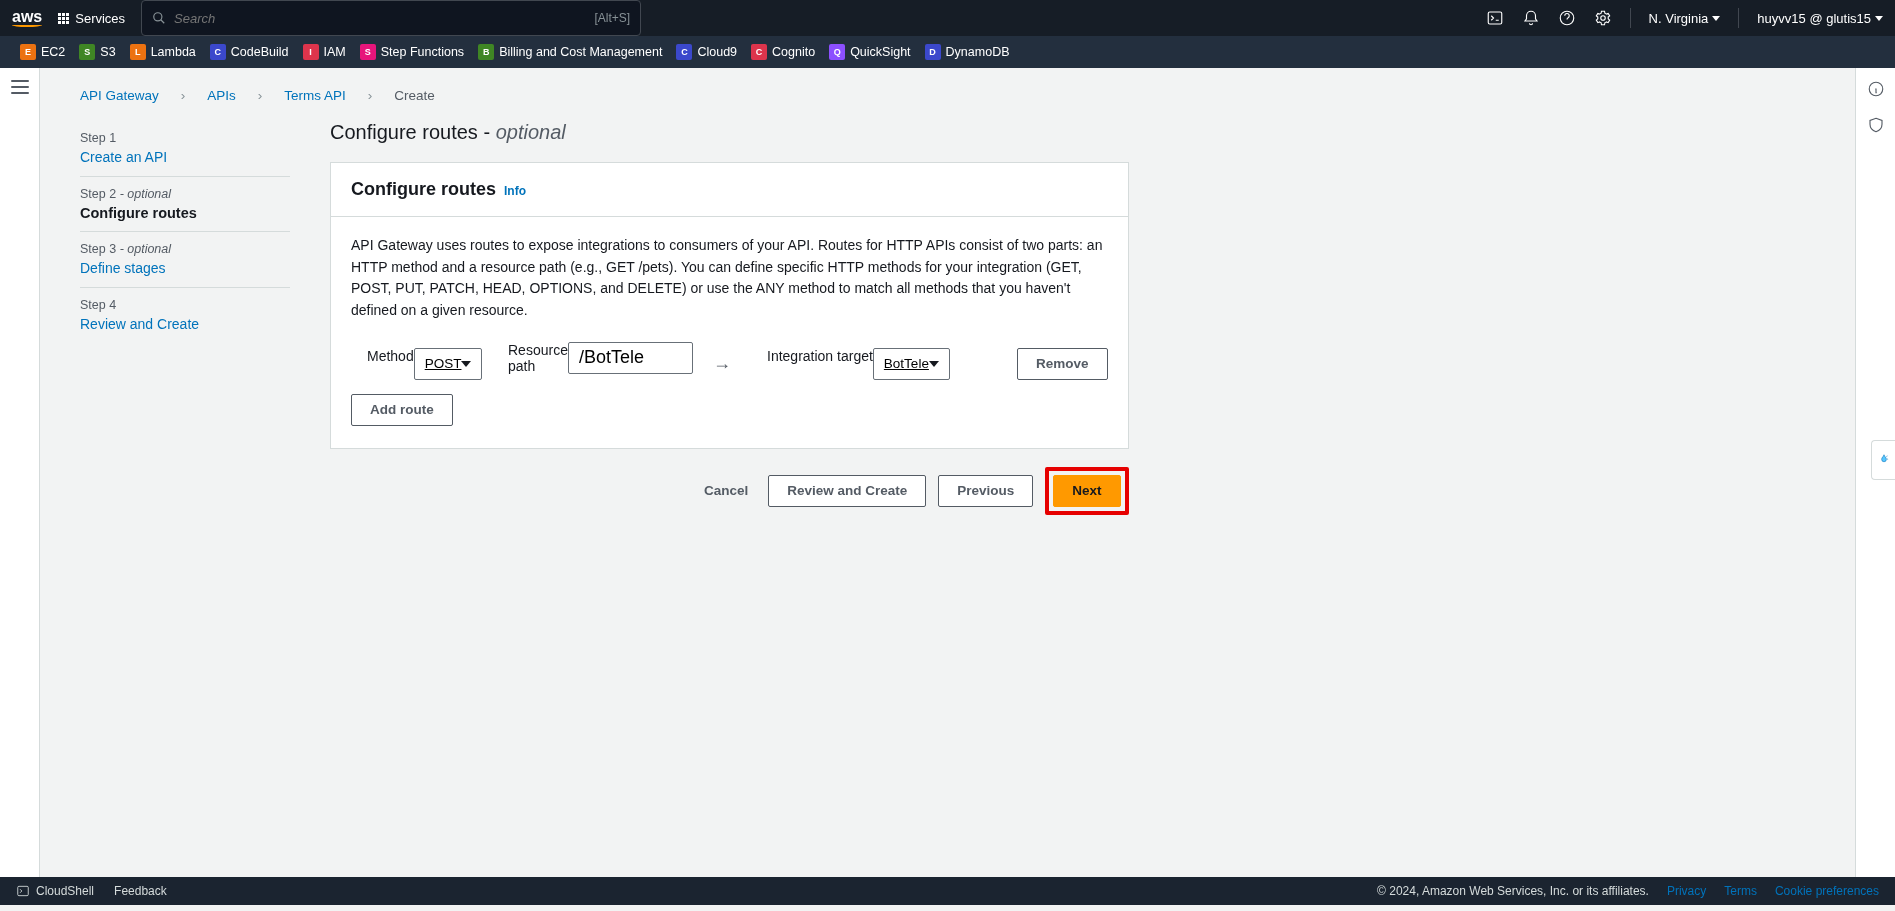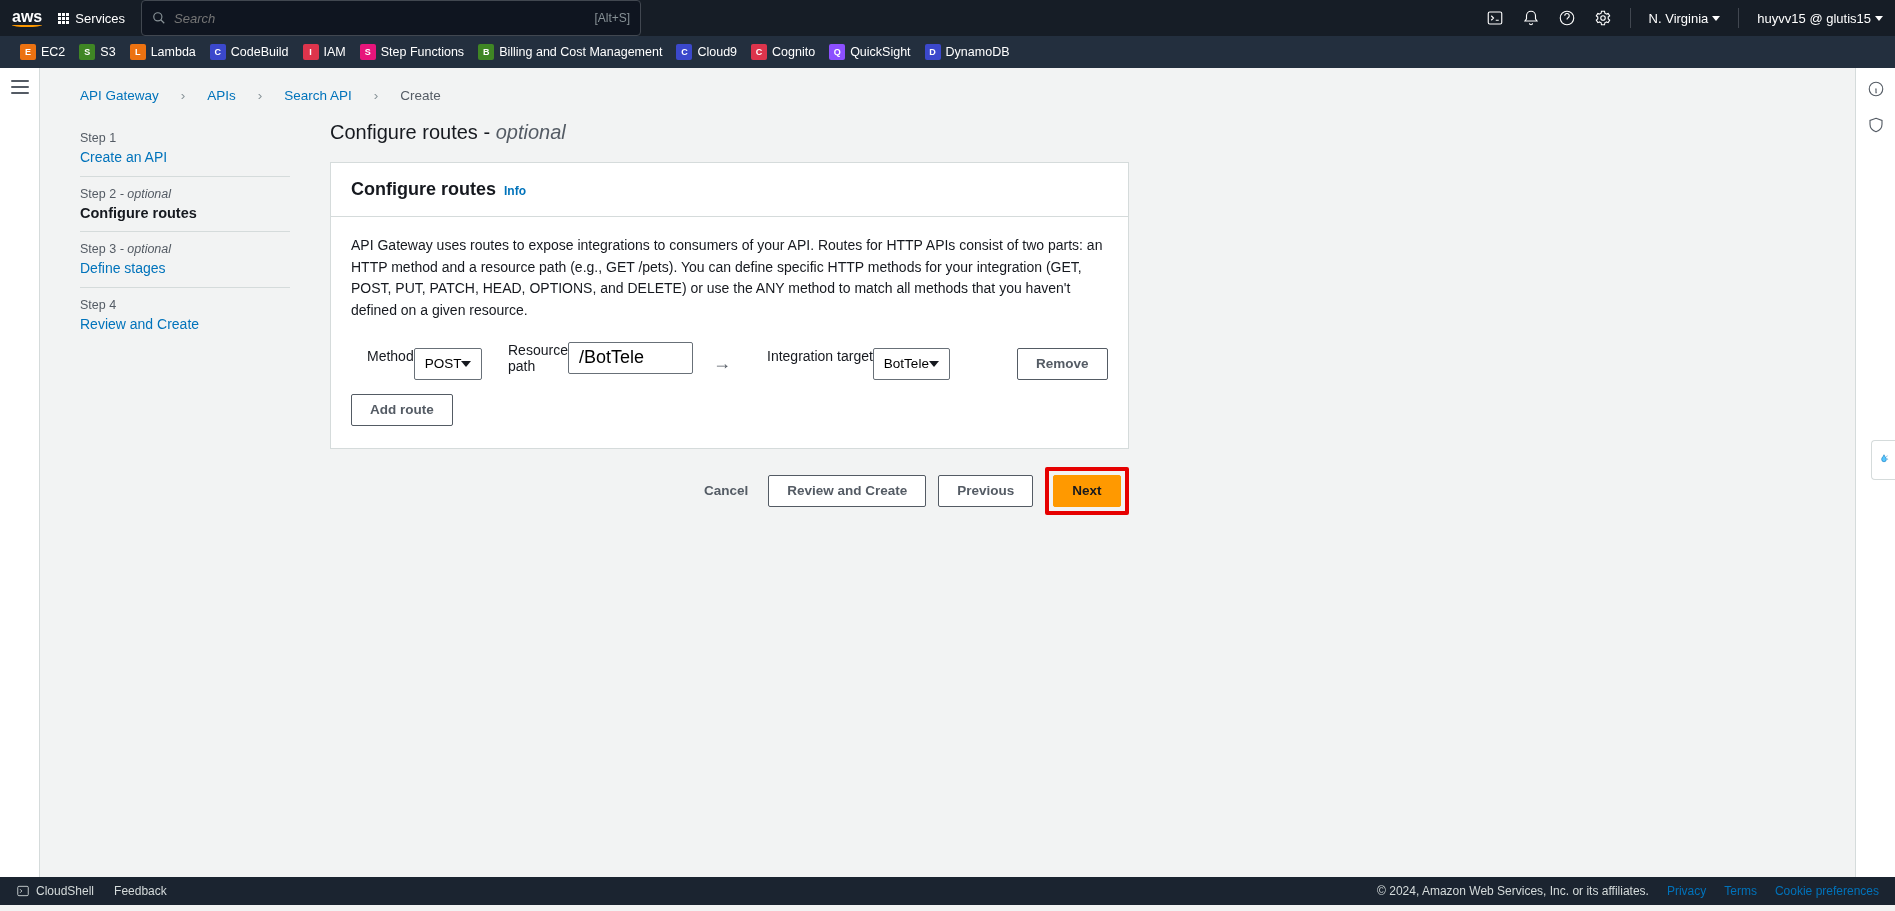--- a/index.html
+++ b/index.html
@@ -60,21 +60,21 @@
   .panel-header{padding:16px 20px;border-bottom:1px solid #d5dbdb;display:flex;align-items:baseline;gap:8px;}
   .panel-header h2{font-size:18px;font-weight:700;color:#16191f;}
   .info-link{color:#0073bb;font-size:12px;font-weight:700;text-decoration:none;}
   .panel-body{padding:18px 20px 22px;}
   .desc{font-size:14px;color:#16191f;line-height:1.55;margin-bottom:20px;}
 
   .route-row{display:flex;align-items:flex-end;gap:20px;}
   .fld{display:flex;flex-direction:row;margin-left:16px;}
   .fld label{font-size:14px;color:#16191f;margin-bottom:6px;}
   .select, .text-input{height:32px;border:1px solid #687078;border-radius:2px;background:#fff;font-size:13.5px;padding:0 10px;display:flex;align-items:center;justify-content:space-between;}
-  .select{cursor:pointer;}
+  .select{cursor:pointer;text-decoration:underline;}
   .dd-caret{width:0;height:0;border-left:5px solid transparent;border-right:5px solid transparent;border-top:6px solid #16191f;}
   .text-input input{border:none;outline:none;width:100%;font-size:18px;}
   .arrow-sep{font-size:18px;color:#545b64;padding-bottom:6px;}
   .btn{height:32px;border:1px solid #545b64;background:#fff;border-radius:2px;padding:0 18px;font-size:13.5px;font-weight:700;color:#545b64;cursor:pointer;}
   .add-route{margin-top:14px;}
 
   .wizard-actions{display:flex;justify-content:flex-end;align-items:center;gap:12px;margin-top:18px;}
   .btn-link{background:none;border:none;color:#545b64;font-weight:700;font-size:13.5px;cursor:pointer;padding:0 8px;}
   .btn-primary{background:#ff9900;border:1px solid #ff9900;color:#16191f;}
   .highlight-box{border:4px solid #e60000;padding:4px;border-radius:2px;}
@@ -214,21 +214,21 @@
         <span></span>
       </div>
   </div>
 
   <div class="content">
     <div class="breadcrumb" id="breadcrumb">
         <a href="#">API Gateway</a>
         <span class="bc-sep">›</span>
         <a href="#">APIs</a>
         <span class="bc-sep">›</span>
-        <a href="#">Search API</a>
+        <a href="#">Terms API</a>
         <span class="bc-sep">›</span>
         <span>Create</span>
       </div>
 
     <div class="two-col">
 
       <div class="steps" id="steps-col">
           <div class="step"><div class="step-label">Step 1</div><a href="#" class="step-link">Create an API</a></div>
           <div class="step">
             <div class="step-label">Step 2 <span class="opt">- optional</span></div>

